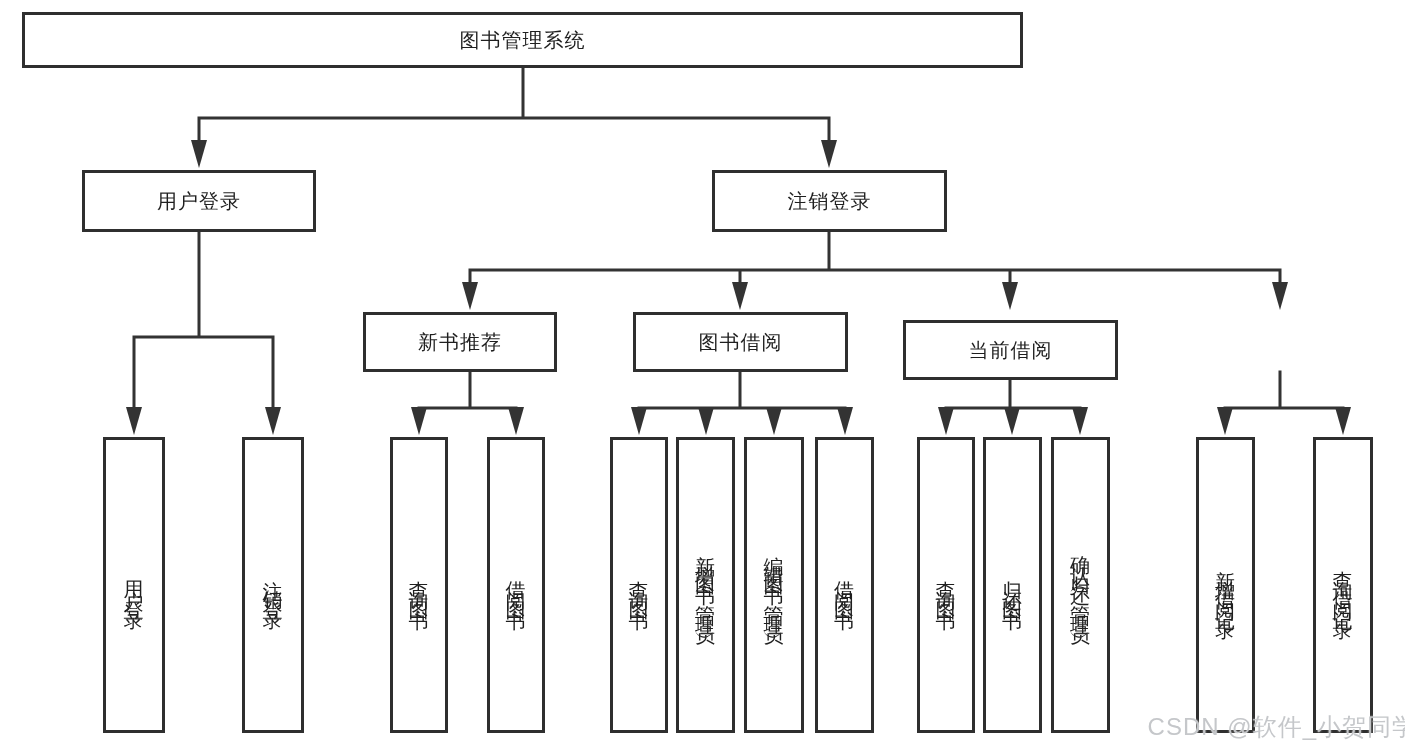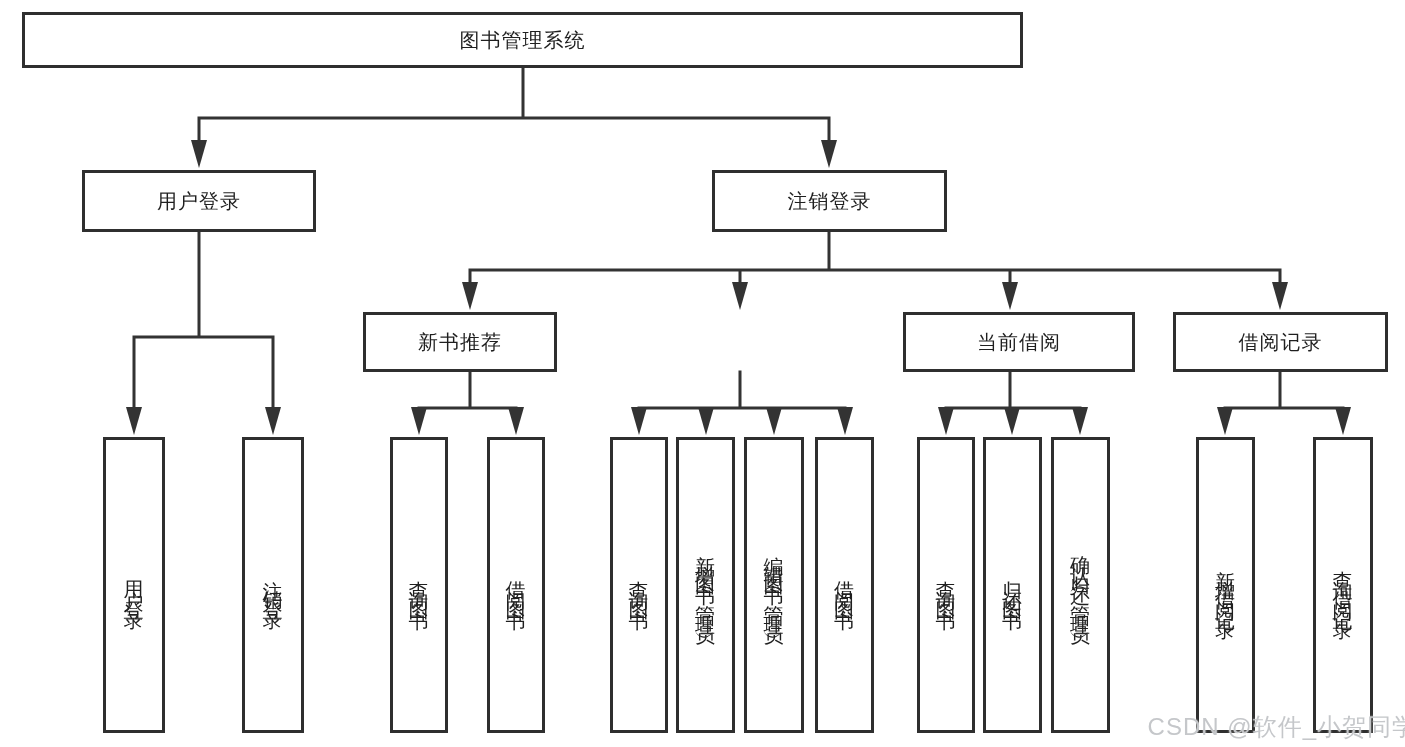--- a/index.html
+++ b/index.html
@@ -92,25 +92,25 @@
   <div class="hbox" style="left:82px;top:170px;width:234px;height:62px">
     <span>用户登录</span>
   </div>
   <div class="hbox" style="left:712px;top:170px;width:235px;height:62px">
     <span>注销登录</span>
   </div>
 
   <div class="hbox" style="left:363px;top:312px;width:194px;height:60px">
     <span>新书推荐</span>
   </div>
-  <div class="hbox" style="left:903px;top:312px;width:232px;height:60px">
+  <div class="hbox" style="left:633px;top:312px;width:215px;height:60px">
+    <span>图书借阅</span>
+  </div>
+  <div class="hbox" style="left:903px;top:320px;width:215px;height:60px">
     <span>当前借阅</span>
-  </div>
-  <div class="hbox" style="left:1173px;top:312px;width:215px;height:60px">
-    <span>借阅记录</span>
   </div>
 
   <div class="vbox" style="left:103px;top:437px;width:62px;height:296px">
     <span>用户登录</span>
   </div>
   <div class="vbox" style="left:242px;top:437px;width:62px;height:296px">
     <span>注销登录</span>
   </div>
 
   <div class="vbox" style="left:390px;top:437px;width:58px;height:296px">

